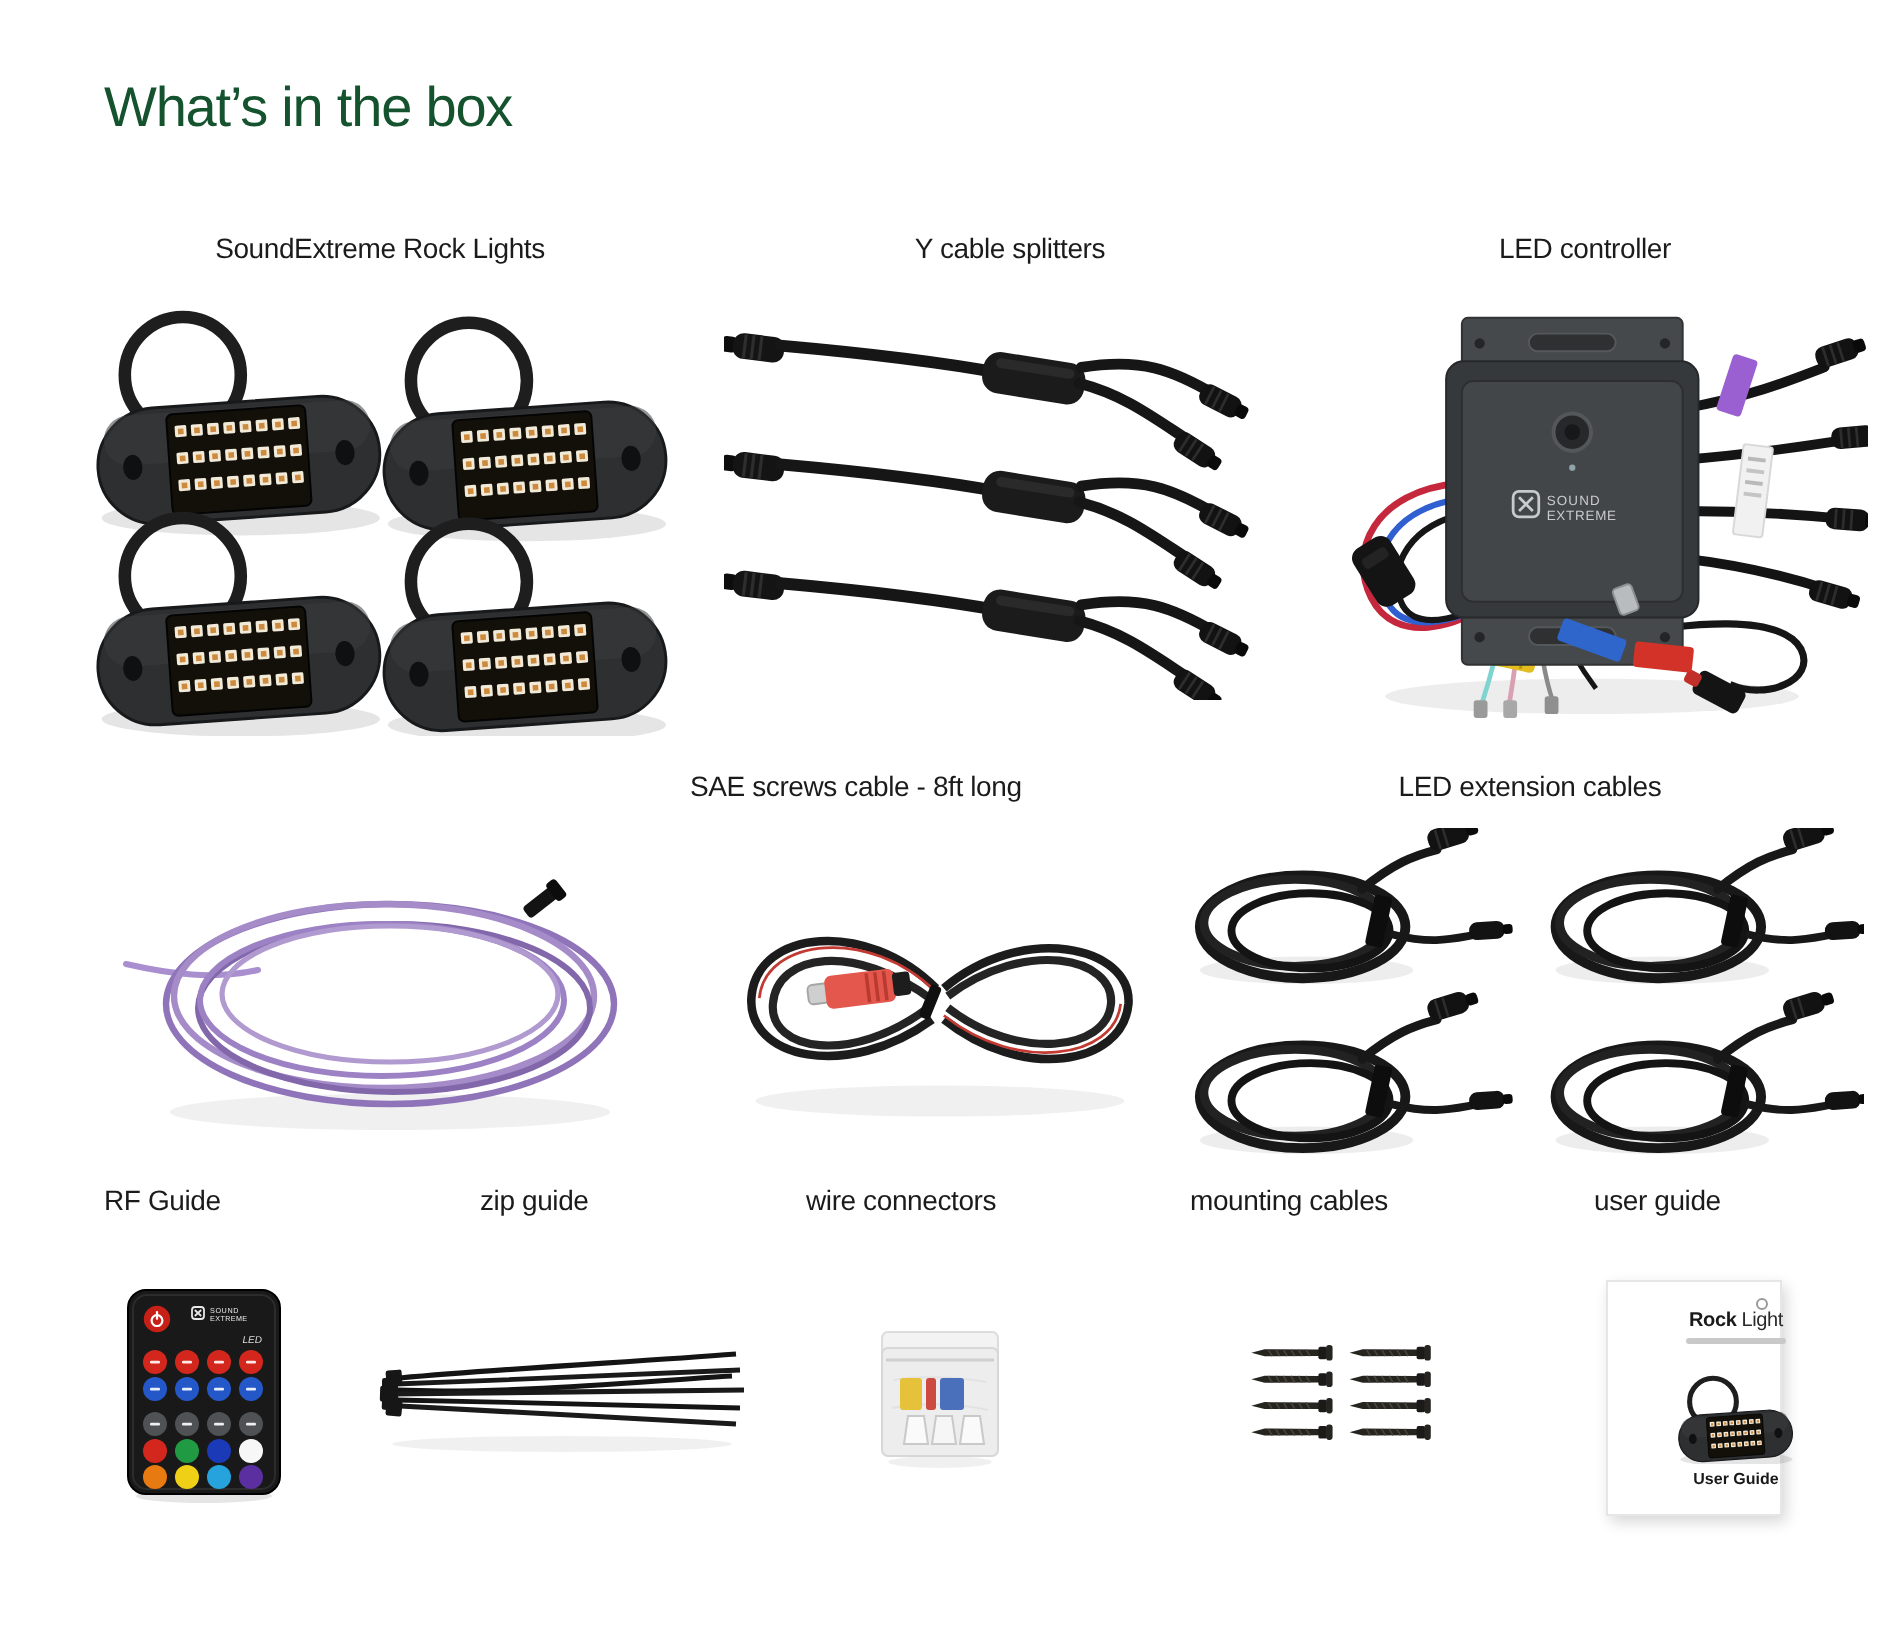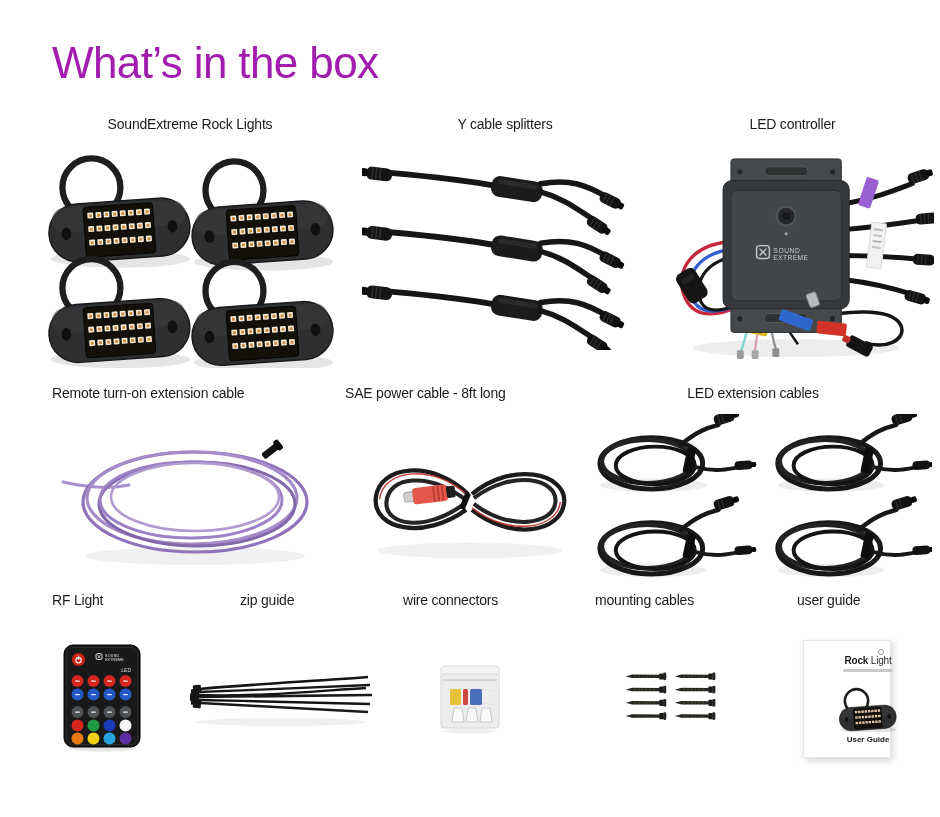--- a/index.html
+++ b/index.html
@@ -2,21 +2,21 @@
 <html><head>
 <meta charset="utf-8">
 <style>
   html,body{margin:0;padding:0;background:#ffffff;}
   #canvas{
     position:relative;width:940px;height:817px;background:#ffffff;
     font-family:"Liberation Sans",sans-serif;color:#1a1a1a;overflow:hidden;
   }
   .abs{position:absolute;}
   .page-title{
-    left:52px;top:38px;font-size:44px;font-weight:500;letter-spacing:-0.6px;color:#a21caf;
+    left:52px;top:38px;font-size:28px;font-weight:500;letter-spacing:-0.6px;color:#14532d;
   }
   .item-label{
     font-size:14px;font-weight:400;letter-spacing:-0.2px;color:#1b1b1b;white-space:nowrap;
   }
   .centered{text-align:center;}
   .guide-card{
     left:803px;top:640px;width:88px;height:118px;background:#ffffff;
     border:1px solid #e6e6e6;box-shadow:2px 3px 7px rgba(0,0,0,0.16);
     display:flex;flex-direction:column;align-items:center;box-sizing:border-box;padding-left:42px;
   }
@@ -210,23 +210,22 @@
         </g>
       <g transform="translate(162,172) rotate(6)">
           <rect width="30" height="13" rx="2" fill="#d23227"></rect>
         </g>
       <g transform="translate(150,146) rotate(-20)">
           <rect width="10" height="14" rx="2" fill="#b9bcbe" stroke="#8d9092"></rect>
         </g>
     </svg>
   </div>
 
-  <div class="abs item-label" style="left:52px;top:385px;">Remote turn-on extension cable</div>
-  <div class="abs item-label" style="left:345px;top:385px;">SAE power cable - 8ft long</div>
-  <div class="abs item-label centered" style="left:588px;top:385px;width:330px;">LED extension cables</div>
+  <div class="abs item-label" style="left:345px;top:385px;">SAE screws cable - 8ft long</div>
+  <div class="abs item-label centered" style="left:600px;top:385px;width:330px;">LED extension cables</div>
 
   <div class="abs" style="left:55px;top:424px;">
     <svg width="268" height="152" viewBox="0 0 268 152">
       <ellipse cx="140" cy="132" rx="110" ry="9" fill="rgba(0,0,0,0.06)"></ellipse>
       <path d="M8,58 C30,63 52,66 74,61" stroke="#a98fd0" stroke-width="3" fill="none" stroke-linecap="round"></path>
       <ellipse cx="140" cy="78" rx="112" ry="50" stroke="#8f74ba" stroke-width="3.2" fill="none"></ellipse>
       <ellipse cx="137" cy="74" rx="105" ry="46" stroke="#a58cc9" stroke-width="3.2" fill="none"></ellipse>
       <ellipse cx="142" cy="80" rx="98" ry="42" stroke="#8268ab" stroke-width="3" fill="none"></ellipse>
       <ellipse cx="136" cy="76" rx="91" ry="38" stroke="#9c82c4" stroke-width="3" fill="none"></ellipse>
       <ellipse cx="140" cy="73" rx="84" ry="34" stroke="#b09ad0" stroke-width="2.6" fill="none"></ellipse>
@@ -258,21 +257,21 @@
 
   <div class="abs" style="left:588px;top:414px;">
     <svg width="344" height="166" viewBox="0 0 348 168">
       <use href="#coilunit" transform="translate(2,4)"></use>
       <use href="#coilunit" transform="translate(182,4)"></use>
       <use href="#coilunit" transform="translate(2,90)"></use>
       <use href="#coilunit" transform="translate(182,90)"></use>
     </svg>
   </div>
 
-  <div class="abs item-label" style="left:52px;top:592px;">RF Light</div>
+  <div class="abs item-label" style="left:52px;top:592px;">RF Guide</div>
   <div class="abs item-label" style="left:240px;top:592px;">zip guide</div>
   <div class="abs item-label" style="left:403px;top:592px;text-align:right;">wire connectors</div>
   <div class="abs item-label" style="left:595px;top:592px;">mounting cables</div>
   <div class="abs item-label" style="left:797px;top:592px;">user guide</div>
 
   <div class="abs" style="left:62px;top:644px;">
     <svg width="80" height="108" viewBox="0 0 80 108">
       <ellipse cx="40" cy="104" rx="34" ry="3.5" fill="rgba(0,0,0,0.10)"></ellipse>
       <rect x="2" y="1" width="76" height="102" rx="9" fill="#191919" stroke="#000"></rect>
       <rect x="4.5" y="3.5" width="71" height="97" rx="7" fill="none" stroke="#2c2c2c" stroke-width="1"></rect>

